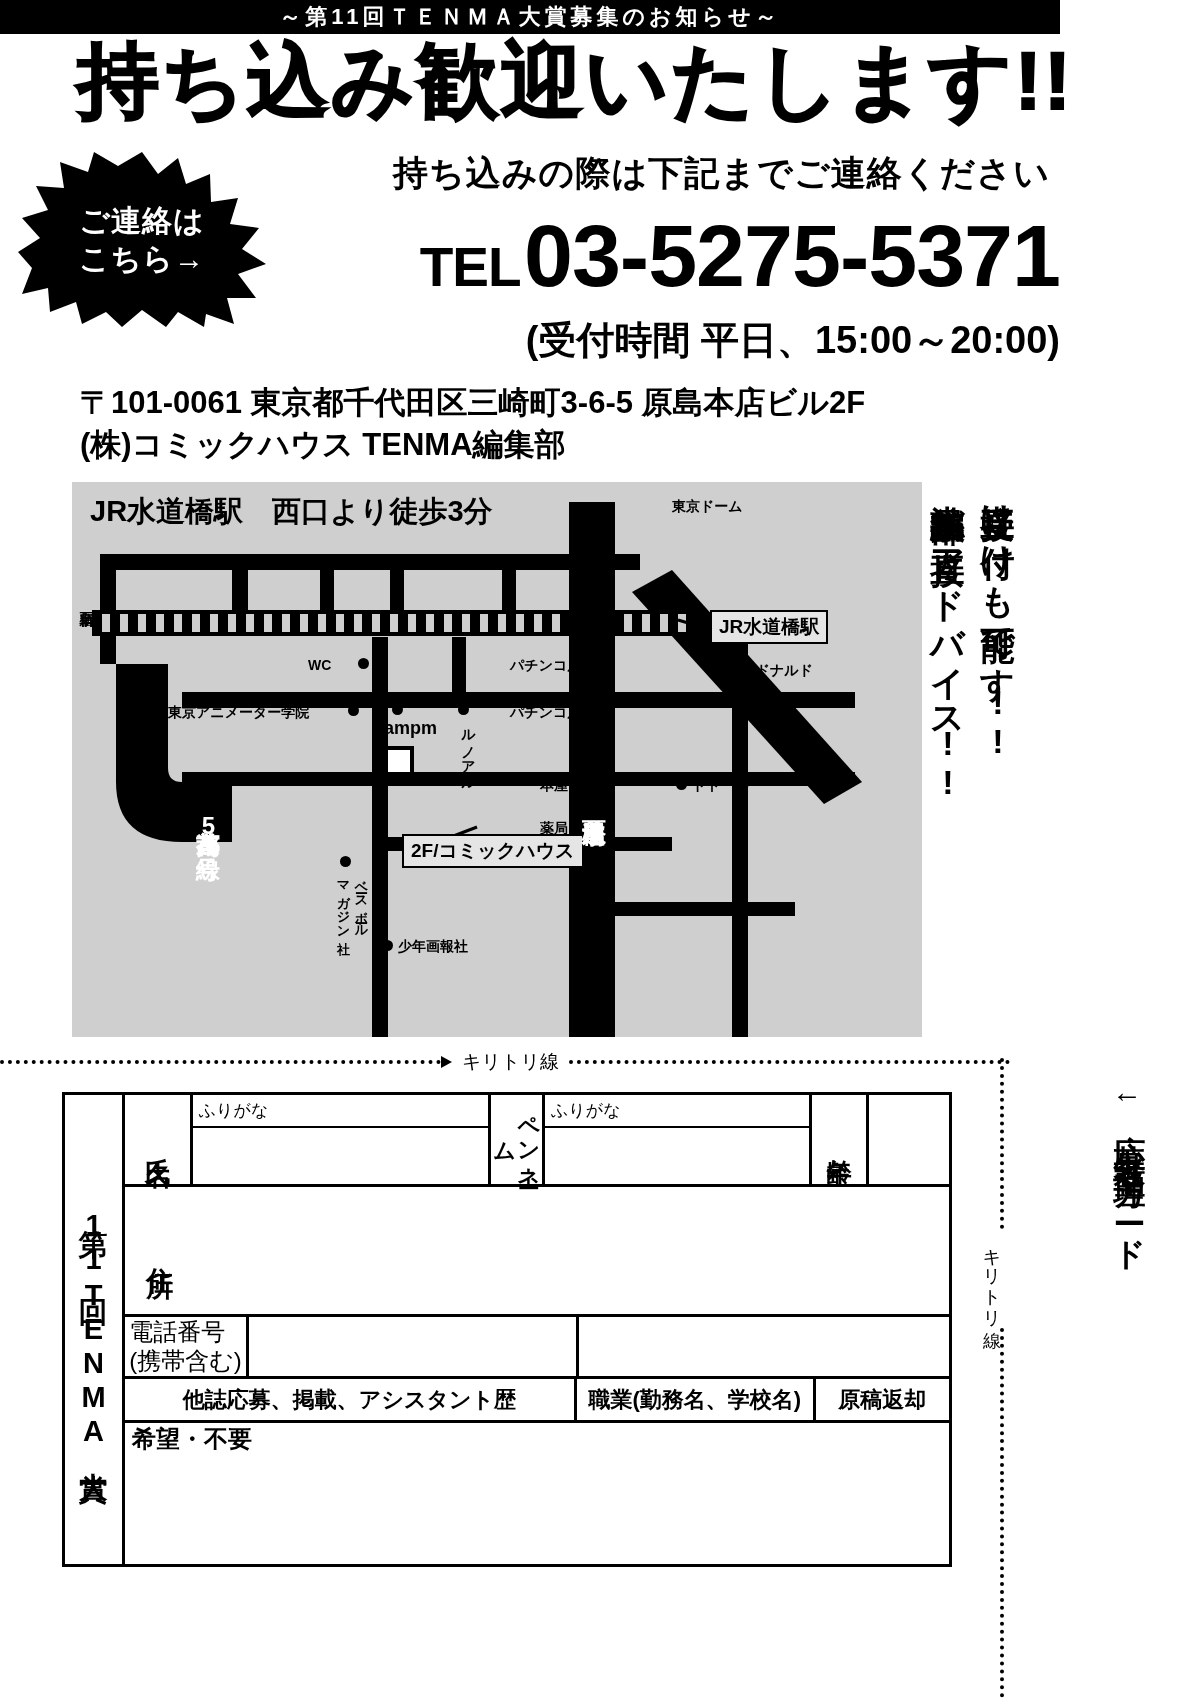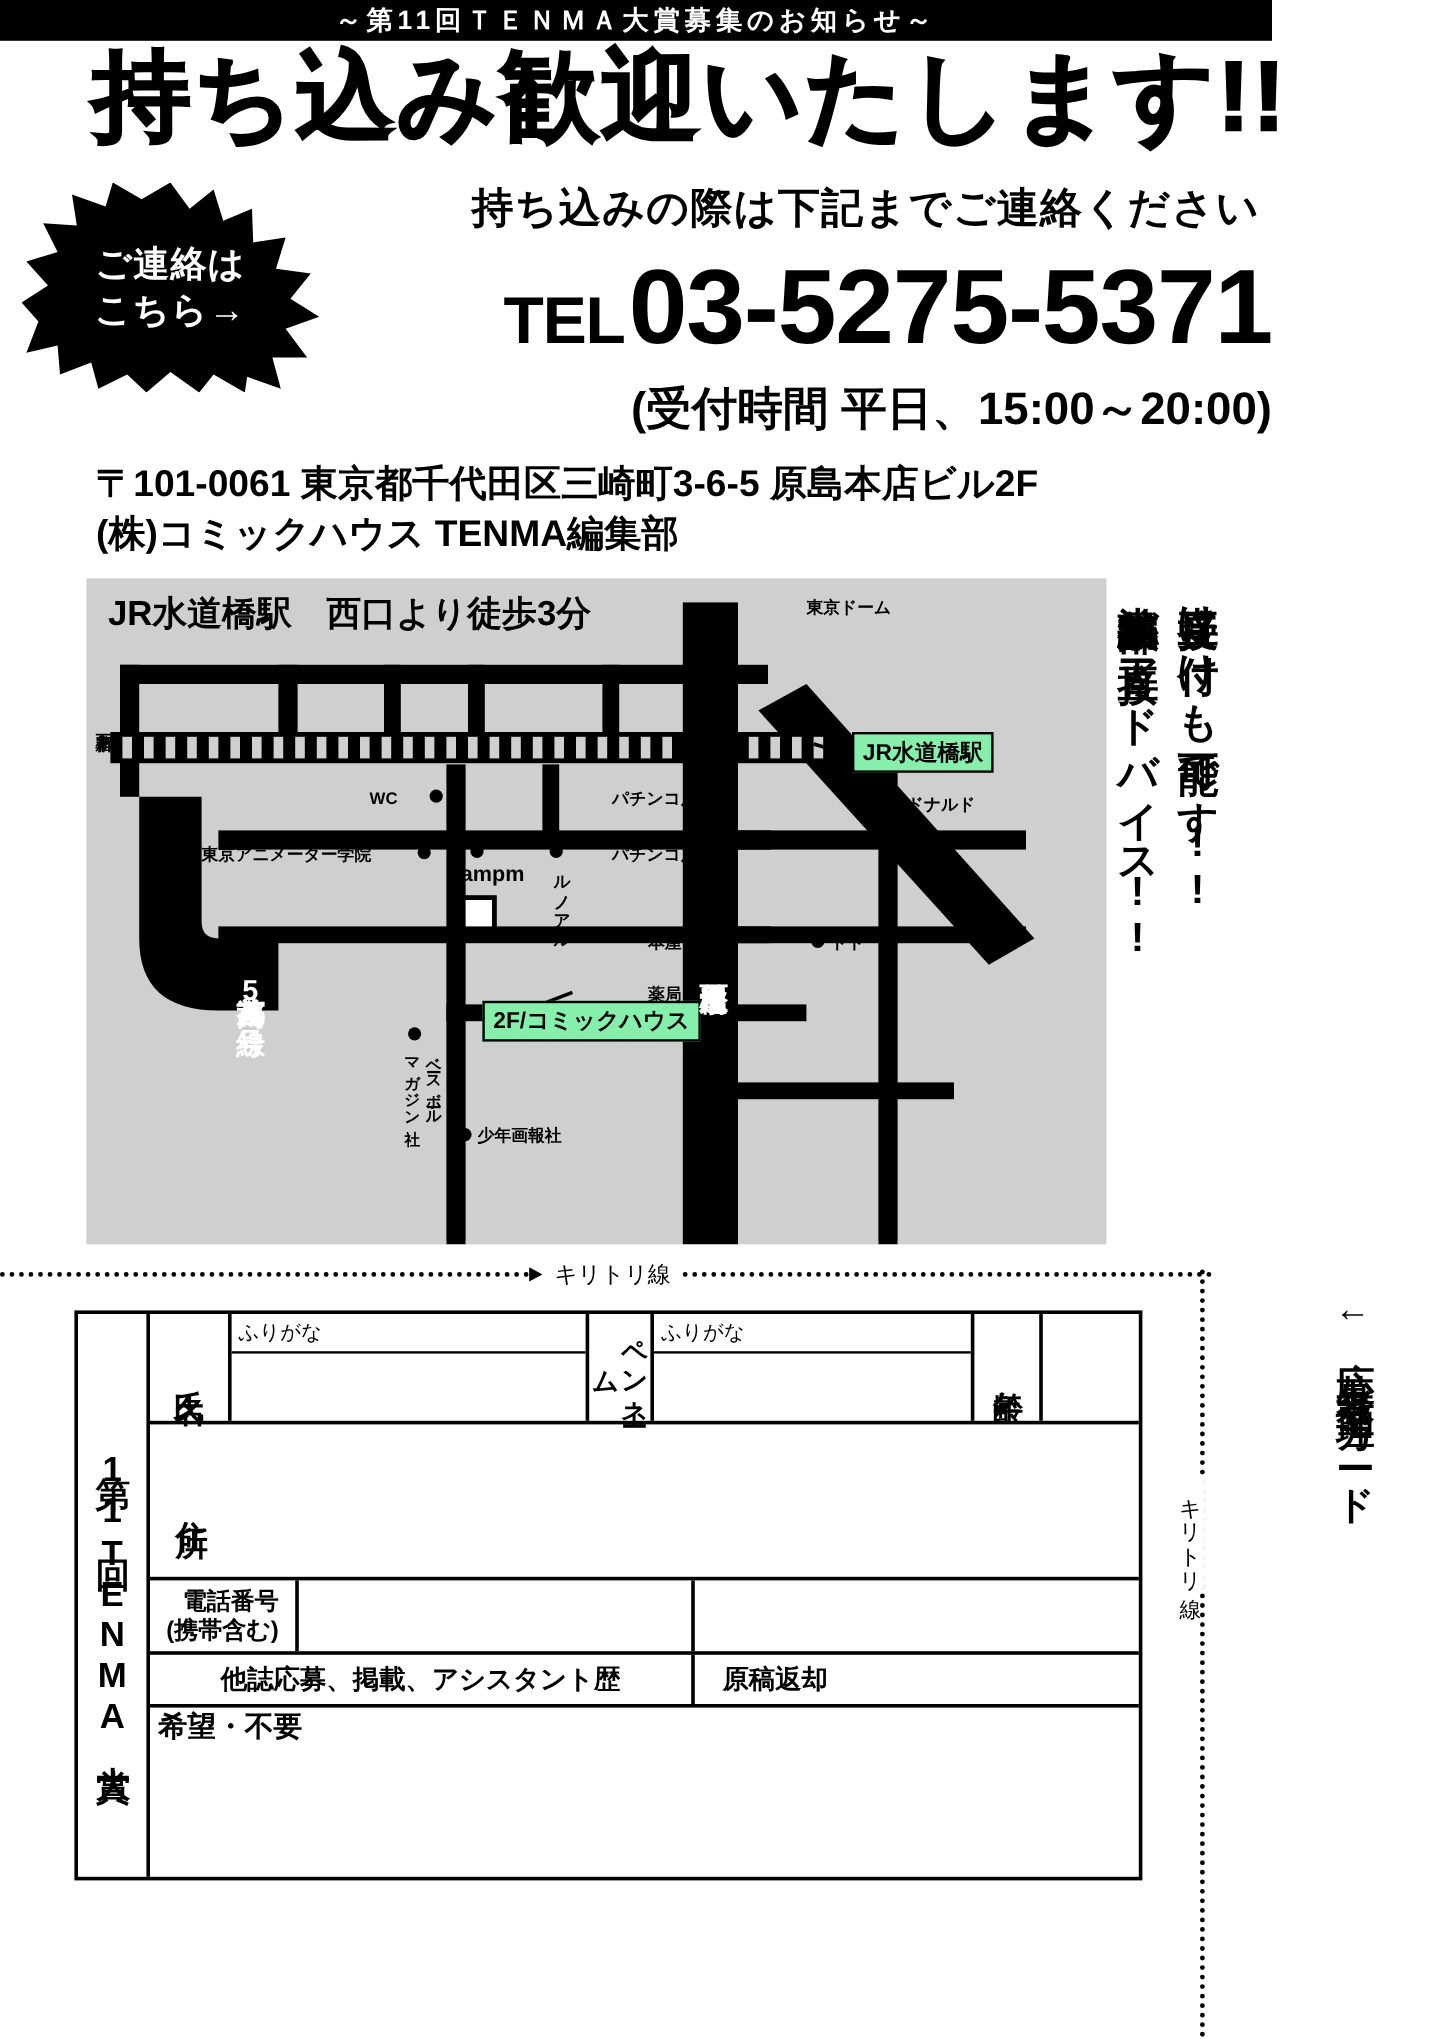--- a/index.html
+++ b/index.html
@@ -62,21 +62,21 @@
     background:#cfcfcf;
   }
   .map-title {
     position:absolute; left:18px; top:10px; font-size:29px; font-weight:bold;
   }
   .map svg { position:absolute; left:0; top:0; }
   .mlabel { position:absolute; font-size:14px; font-weight:bold; white-space:nowrap; }
   .mlabel.big { font-size:20px; font-weight:bold; }
   .mdot { position:absolute; width:11px; height:11px; border-radius:50%; background:#000; }
   .boxlabel {
-    position:absolute; background:#86efac; border:2px solid #000; font-weight:bold;
+    position:absolute; background:#e5e5e5; border:2px solid #000; font-weight:bold;
     padding:2px 7px; font-size:19px; white-space:nowrap;
   }
   .vert { writing-mode:vertical-rl; text-orientation:upright; }
 
   
   .rightcopy {
     position:absolute; left:925px; top:478px; height:560px;
     display:flex; flex-direction:row-reverse; gap:4px;
     font-size:34px; font-weight:bold; letter-spacing:1px;
   }
@@ -130,21 +130,21 @@
   .cell:last-child { border-right:none; }
   .lbl-cell {
     display:flex; align-items:center; justify-content:center;
     font-size:27px; font-weight:bold; text-align:center; line-height:1.1;
   }
   .lbl-v span { writing-mode:vertical-rl; text-orientation:upright; letter-spacing:4px; }
   .furi { font-size:17px; padding:4px 6px; border-bottom:2px solid #000; }
   .blank { }
   .ctr { display:flex; align-items:center; justify-content:center; font-size:22px; font-weight:bold; }
   .right-note { position:absolute; right:10px; bottom:6px; font-size:23px; font-weight:bold; }
-  .small2 { font-size:20px; font-weight:bold; text-align:right; line-height:1.2; }
+  .small2 { font-size:24px; font-weight:normal; text-align:left; line-height:1.2; }
 </style>
 </head>
 <body>
 
 <div class="banner">
   <span>～第11回ＴＥＮＭＡ大賞募集のお知らせ～</span>
 </div>
 
 <div class="headline">持ち込み歓迎いたします!!</div>
 
@@ -353,20 +353,21 @@
     <div class="row" style="height:62px;">
       <div class="cell small2" style="width:124px; display:flex; align-items:center; justify-content:center;">
         電話番号<br>(携帯含む)
       </div>
       <div class="cell blank" style="width:330px;"></div>
       <div class="cell blank" style="width:234px;"></div>
     </div>
 
     <div class="row" style="height:44px;">
       <div class="cell ctr" style="width:454px; font-size:22px;">他誌応募、掲載、アシスタント歴</div>
+      <div class="cell ctr" style="width:240px; font-size:22px;">職業(勤務名、学校名)</div>
       <div class="cell ctr" style="width:134px; font-size:22px;">原稿返却</div>
     </div>
 
     <div class="row" style="height:56px;">
       <div class="cell blank" style="width:454px;"></div>
       <div class="cell blank" style="width:240px;"></div>
       <div class="cell ctr" style="width:134px; font-size:24px;">希望・不要</div>
     </div>
   </div>
 </div>

